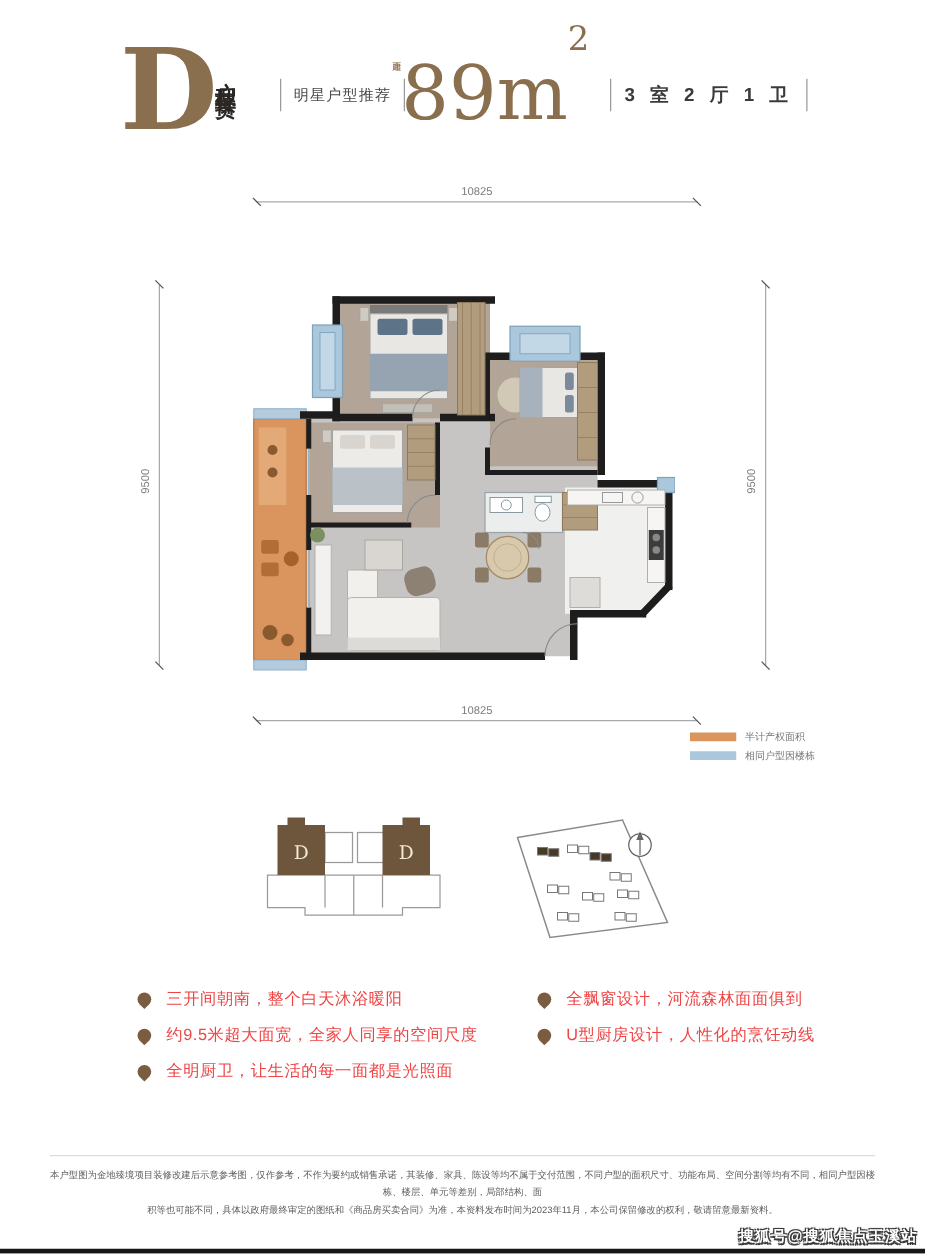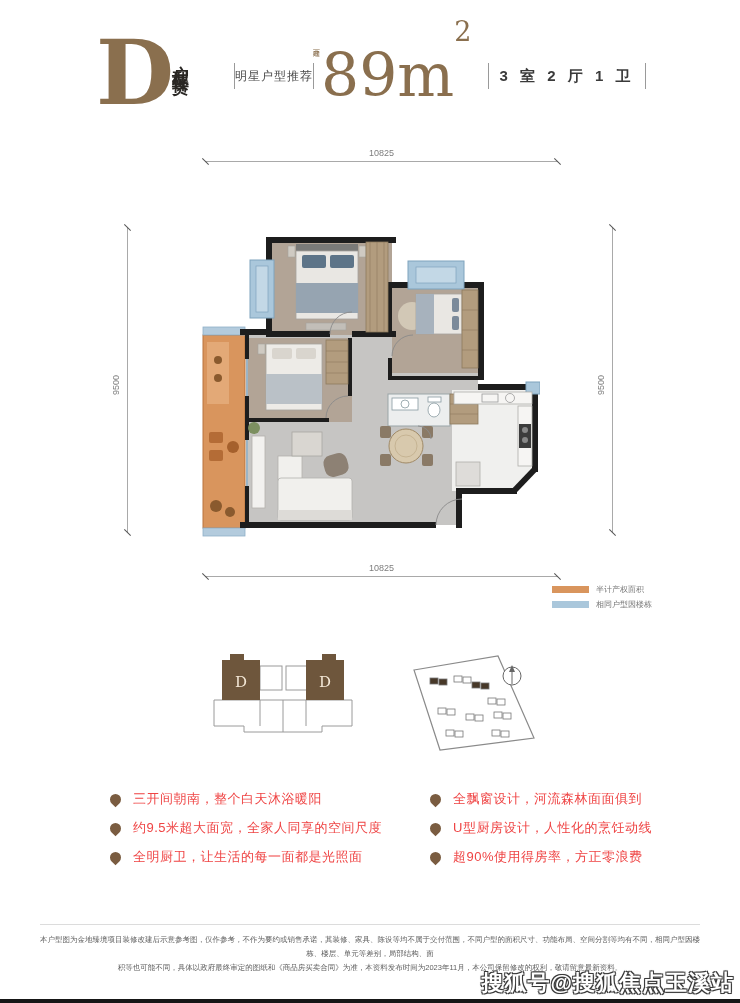--- a/index.html
+++ b/index.html
@@ -6,21 +6,21 @@
   .page{position:relative;width:740px;height:1003px;background:#fff;overflow:hidden;
         font-family:"Liberation Sans",sans-serif;}
   .abs{position:absolute;}
 
   
   .big-d{left:96px;top:26px;font-family:"DejaVu Serif",serif;font-weight:bold;
          font-size:90px;line-height:92px;color:#8a6f4e;}
   .vert-title{left:169px;top:52px;writing-mode:vertical-rl;font-weight:bold;
               font-size:17px;letter-spacing:4px;color:#2a2724;}
   .badge{left:224px;top:62px;width:100px;height:28px;display:flex;align-items:center;
-         justify-content:center;}
+         justify-content:space-between;}
   .badge .txt{font-size:12px;letter-spacing:1px;color:#4a4a4a;}
   .vbar{width:1px;height:26px;background:#9a9a9a;}
   .area-wrap{left:311px;top:44px;height:70px;display:flex;}
   .area-prefix{writing-mode:vertical-rl;font-size:7px;color:#8a6f4e;margin-bottom:8px;}
   .area-num{font-family:"DejaVu Serif",serif;font-size:60px;line-height:62px;color:#8a6f4e;}
   .area-sup{font-family:"DejaVu Serif",serif;font-size:27px;color:#8a6f4e;
             position:relative;top:-28px;}
   .spec{left:488px;top:62px;width:158px;height:28px;display:flex;align-items:center;
         justify-content:space-between;}
   .spec .txt{font-size:15px;letter-spacing:4px;color:#3a3a3a;font-weight:bold;}
@@ -46,21 +46,21 @@
   .feat{display:flex;align-items:center;margin-bottom:9px;height:20px;}
   .pin{width:11px;height:11px;background:#7a5c40;border-radius:50% 50% 0 50%;
        transform:rotate(45deg);margin-right:12px;flex:0 0 11px;}
   .feat .txt{font-size:13px;color:#ef4444;letter-spacing:0.5px;white-space:nowrap;}
 
   
   .foot-divider{left:40px;top:924px;width:660px;height:1px;background:#dcdcdc;}
   .disclaimer{left:40px;top:933px;width:660px;text-align:center;font-size:7.5px;
               line-height:14px;color:#5e5e5e;}
   .bottom-bar{left:0;bottom:0;width:740px;height:4px;background:#161616;}
-  .watermark{right:6px;bottom:5px;font-size:22px;font-weight:bold;color:#fff;
+  .watermark{right:6px;bottom:5px;font-size:12px;font-weight:bold;color:#fff;
              letter-spacing:1px;
              text-shadow:-1px -1px 0 #3a3a3a,1px -1px 0 #3a3a3a,-1px 1px 0 #3a3a3a,
                          1px 1px 0 #3a3a3a,0 0 2px #3a3a3a;}
 </style>
 </head>
 <body>
 
 <div class="page">
 
   <div class="abs big-d">D</div>
@@ -323,24 +323,20 @@
 
   <div class="abs feat-col" style="left:430px;top:789px;">
     <div class="feat">
       <span class="pin"></span>
       <span class="txt">全飘窗设计，河流森林面面俱到</span>
     </div>
     <div class="feat">
       <span class="pin"></span>
       <span class="txt">U型厨房设计，人性化的烹饪动线</span>
     </div>
-    <div class="feat">
-      <span class="pin"></span>
-      <span class="txt">超90%使用得房率，方正零浪费</span>
-    </div>
   </div>
 
   <div class="abs foot-divider"></div>
   <div class="abs disclaimer">
     <div>本户型图为金地臻境项目装修改建后示意参考图，仅作参考，不作为要约或销售承诺，其装修、家具、陈设等均不属于交付范围，不同户型的面积尺寸、功能布局、空间分割等均有不同，相同户型因楼栋、楼层、单元等差别，局部结构、面</div>
     <div>积等也可能不同，具体以政府最终审定的图纸和《商品房买卖合同》为准，本资料发布时间为2023年11月，本公司保留修改的权利，敬请留意最新资料。</div>
   </div>
   <div class="abs watermark">搜狐号@搜狐焦点玉溪站</div>
   <div class="abs bottom-bar"></div>
 

